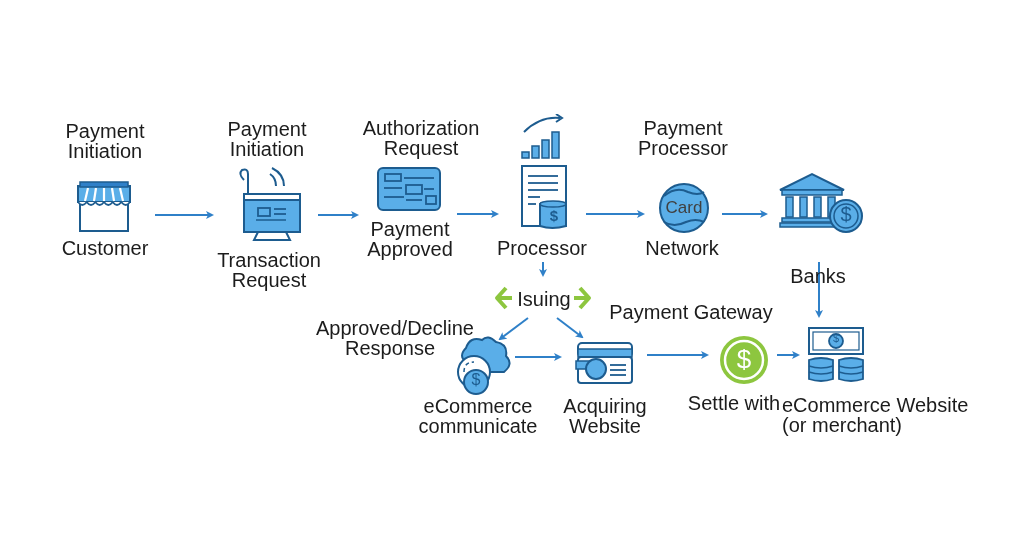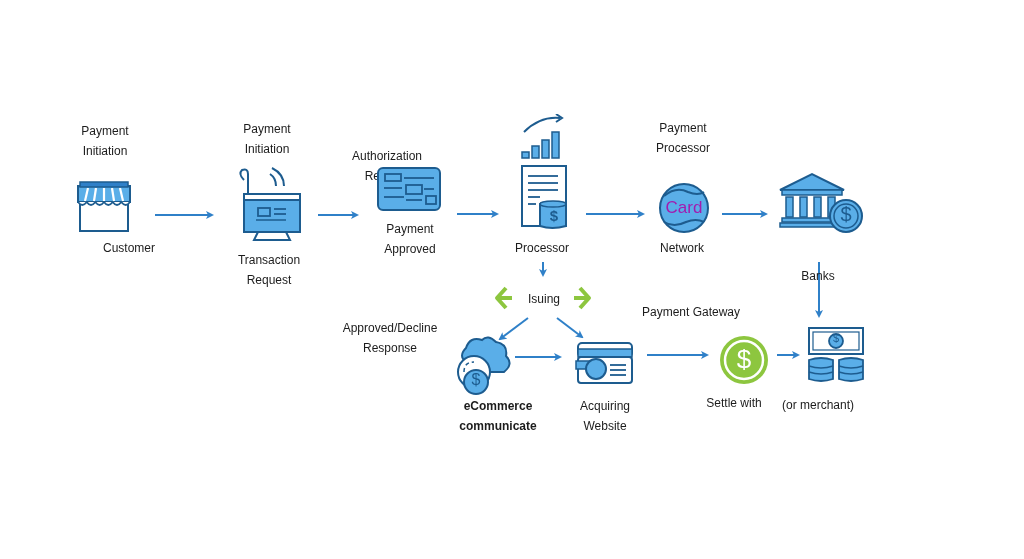--- a/index.html
+++ b/index.html
@@ -1,17 +1,17 @@
 <!DOCTYPE html>
 <html><head>
 <meta charset="utf-8">
 <style>
   html, body { margin: 0; padding: 0; background: #ffffff; }
   body { width: 1024px; height: 559px; position: relative; overflow: hidden; font-family: "Liberation Sans", "DejaVu Sans", sans-serif; color: #1a1a1a; }
-  .lbl { position: absolute; text-align: center; font-size: 12px; line-height: 20px; color: #1c1c1c; white-space: nowrap; }
+  .lbl { position: absolute; text-align: center; font-size: 20px; line-height: 20px; color: #1c1c1c; white-space: nowrap; }
   .icon { position: absolute; }
   svg.arrows { position: absolute; left: 0; top: 0; }
 </style>
 </head>
 <body>
 
 <svg class="arrows" width="1024" height="559">
   <defs>
     <marker id="ah" markerWidth="8" markerHeight="8" refX="6" refY="4" orient="auto" markerUnits="userSpaceOnUse">
       <path d="M0,0 L8,4 L0,8 L2,4 Z" fill="#2f80c8"></path>
@@ -41,21 +41,21 @@
   <path d="M4,26 Q8.3,32 12.7,26 Q17,32 21.3,26 Q25.7,32 30,26 Q34.3,32 38.7,26 Q43,32 47.3,26 Q51.7,32 56,26" fill="#fff" stroke="#1d5c8f" stroke-width="1.8"></path>
   <g stroke="#fff" stroke-width="2.2">
     <line x1="14" y1="12" x2="11" y2="25"></line>
       <line x1="22" y1="12" x2="20" y2="25"></line>
     <line x1="30" y1="12" x2="30" y2="25"></line>
       <line x1="38" y1="12" x2="40" y2="25"></line>
     <line x1="46" y1="12" x2="49" y2="25"></line>
   </g>
   <rect x="6" y="6" width="48" height="5" fill="#2f80c8" stroke="#1d5c8f" stroke-width="1.5"></rect>
 </svg>
-<div class="lbl" style="left:55px;top:238px;width:100px;text-align:right;">Customer</div>
+<div class="lbl" style="left:55px;top:238px;width:100px;">Customer</div>
 
 <div class="lbl" style="left:222px;top:119px;width:90px;">
   <div>Payment</div>
   <div>Initiation</div>
 </div>
 <svg class="icon" style="left:232px;top:164px;" width="72" height="82" viewBox="0 0 72 82">
   <path d="M12,16 Q6,10 10,6 Q16,4 16,10 L16,30" fill="none" stroke="#1d5c8f" stroke-width="2"></path>
   <path d="M38,10 Q44,14 44,22" fill="none" stroke="#1d5c8f" stroke-width="2"></path>
   <path d="M40,4 Q52,10 52,22" fill="none" stroke="#1d5c8f" stroke-width="2"></path>
   <rect x="12" y="30" width="56" height="38" fill="#5aaee8" stroke="#1d5c8f" stroke-width="2"></rect>
@@ -64,21 +64,21 @@
   <line x1="42" y1="45" x2="54" y2="45" stroke="#1d5c8f" stroke-width="1.8"></line>
   <line x1="42" y1="50" x2="54" y2="50" stroke="#1d5c8f" stroke-width="1.8"></line>
   <line x1="24" y1="56" x2="54" y2="56" stroke="#1d5c8f" stroke-width="1.5"></line>
   <path d="M26,68 L22,76 L58,76 L54,68" fill="none" stroke="#1d5c8f" stroke-width="2"></path>
 </svg>
 <div class="lbl" style="left:210px;top:250px;width:118px;">
   <div>Transaction</div>
   <div>Request</div>
 </div>
 
-<div class="lbl" style="left:324px;top:118px;width:126px;margin-top:28px;">
+<div class="lbl" style="left:358px;top:118px;width:126px;">
   <div>Authorization</div>
   <div>Request</div>
 </div>
 <svg class="icon" style="left:376px;top:166px;" width="66" height="46" viewBox="0 0 66 46">
   <rect x="2" y="2" width="62" height="42" rx="5" fill="#5aaee8" stroke="#1d5c8f" stroke-width="2"></rect>
   <rect x="9" y="8" width="16" height="7" fill="none" stroke="#1d5c8f" stroke-width="1.8"></rect>
   <line x1="28" y1="12" x2="58" y2="12" stroke="#1d5c8f" stroke-width="1.8"></line>
   <line x1="8" y1="22" x2="26" y2="22" stroke="#1d5c8f" stroke-width="1.8"></line>
   <rect x="30" y="19" width="16" height="9" fill="none" stroke="#1d5c8f" stroke-width="1.8"></rect>
   <line x1="48" y1="23" x2="58" y2="23" stroke="#1d5c8f" stroke-width="1.8"></line>
@@ -116,21 +116,21 @@
 
 <div class="lbl" style="left:635px;top:118px;width:96px;">
   <div>Payment</div>
   <div>Processor</div>
 </div>
 <svg class="icon" style="left:658px;top:182px;" width="52" height="52" viewBox="0 0 52 52">
   <circle cx="26" cy="26" r="24" fill="#5aaee8" stroke="#1d5c8f" stroke-width="2"></circle>
   <path d="M6,14 Q18,4 30,10 Q40,14 46,10" fill="none" stroke="#1d5c8f" stroke-width="2"></path>
   <path d="M6,40 Q16,46 28,40 Q38,36 46,40" fill="none" stroke="#1d5c8f" stroke-width="2"></path>
 </svg>
-<div class="icon" style="left:658px;top:198px;width:52px;text-align:center;font-size:17px;color:#a21caf;">Card</div>
+<div class="icon" style="left:658px;top:198px;width:52px;text-align:center;font-size:17px;color:#404040;">Card</div>
 <div class="lbl" style="left:632px;top:238px;width:100px;">Network</div>
 
 <svg class="icon" style="left:778px;top:170px;" width="86" height="66" viewBox="0 0 86 66">
   <path d="M2,20 L34,4 L66,20 Z" fill="#5aaee8" stroke="#1d5c8f" stroke-width="2"></path>
   <rect x="4" y="20" width="60" height="5" fill="#5aaee8" stroke="#1d5c8f" stroke-width="1.5"></rect>
   <g fill="#5aaee8" stroke="#1d5c8f" stroke-width="1.5">
     <rect x="8" y="27" width="7" height="20"></rect>
       <rect x="22" y="27" width="7" height="20"></rect>
     <rect x="36" y="27" width="7" height="20"></rect>
       <rect x="50" y="27" width="7" height="20"></rect>
@@ -155,21 +155,21 @@
   <div>Approved/Decline</div>
   <div>Response</div>
 </div>
 <svg class="icon" style="left:452px;top:334px;" width="64" height="62" viewBox="0 0 64 62">
   <path d="M14,28 Q6,22 14,14 Q18,2 30,6 Q36,0 44,8 Q56,10 54,22 Q62,30 52,38 L20,38 Q10,36 14,28 Z" fill="#5aaee8" stroke="#1d5c8f" stroke-width="2"></path>
   <circle cx="22" cy="38" r="16" fill="#fff" stroke="#1d5c8f" stroke-width="2"></circle>
   <path d="M12,38 Q12,28 22,28" fill="none" stroke="#1d5c8f" stroke-width="1.5" stroke-dasharray="4 3"></path>
   <circle cx="24" cy="48" r="12" fill="#5aaee8" stroke="#1d5c8f" stroke-width="2"></circle>
 </svg>
 <div class="icon" style="left:466px;top:371px;width:20px;text-align:center;font-size:16px;color:#1d5c8f;">$</div>
-<div class="lbl" style="left:432px;top:396px;width:132px;font-weight:bold;">
+<div class="lbl" style="left:412px;top:396px;width:132px;">
   <div>eCommerce</div>
   <div>communicate</div>
 </div>
 
 <svg class="icon" style="left:574px;top:341px;" width="62" height="46" viewBox="0 0 62 46">
   <rect x="4" y="2" width="54" height="14" rx="4" fill="#fff" stroke="#1d5c8f" stroke-width="2"></rect>
   <rect x="4" y="8" width="54" height="8" fill="#5aaee8" stroke="#1d5c8f" stroke-width="1.5"></rect>
   <rect x="4" y="16" width="54" height="26" rx="3" fill="#fff" stroke="#1d5c8f" stroke-width="2"></rect>
   <rect x="2" y="20" width="14" height="8" fill="#5aaee8" stroke="#1d5c8f" stroke-width="1.5"></rect>
   <circle cx="22" cy="28" r="10" fill="#5aaee8" stroke="#1d5c8f" stroke-width="2"></circle>
@@ -200,14 +200,15 @@
   </g>
   <g fill="none" stroke="#1d5c8f" stroke-width="1.6">
     <path d="M3,40 Q15,44 27,40"></path>
       <path d="M3,46 Q15,50 27,46"></path>
     <path d="M33,40 Q45,44 57,40"></path>
       <path d="M33,46 Q45,50 57,46"></path>
   </g>
 </svg>
 <div class="icon" style="left:830px;top:332px;width:12px;text-align:center;font-size:11px;color:#1d5c8f;">$</div>
 <div class="lbl" style="left:782px;top:395px;width:170px;text-align:left;">
+  <div>eCommerce Website</div>
   <div>(or merchant)</div>
 </div>
 
 </body></html>

